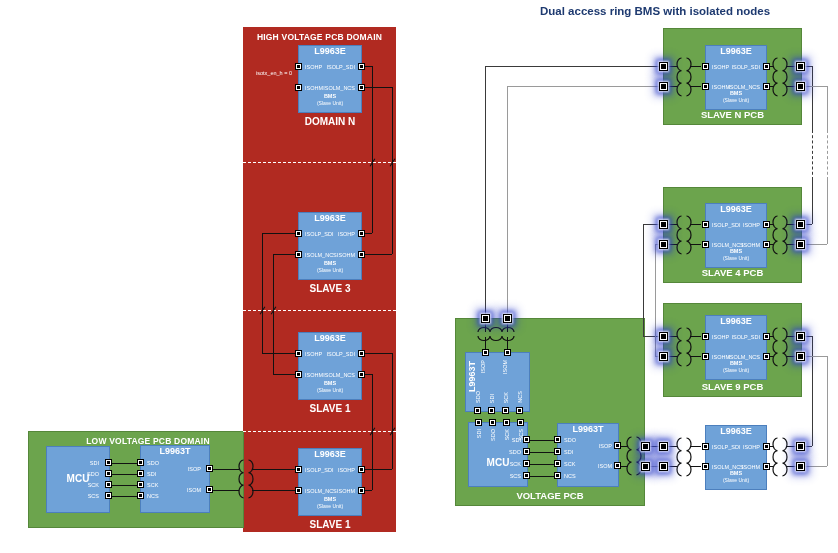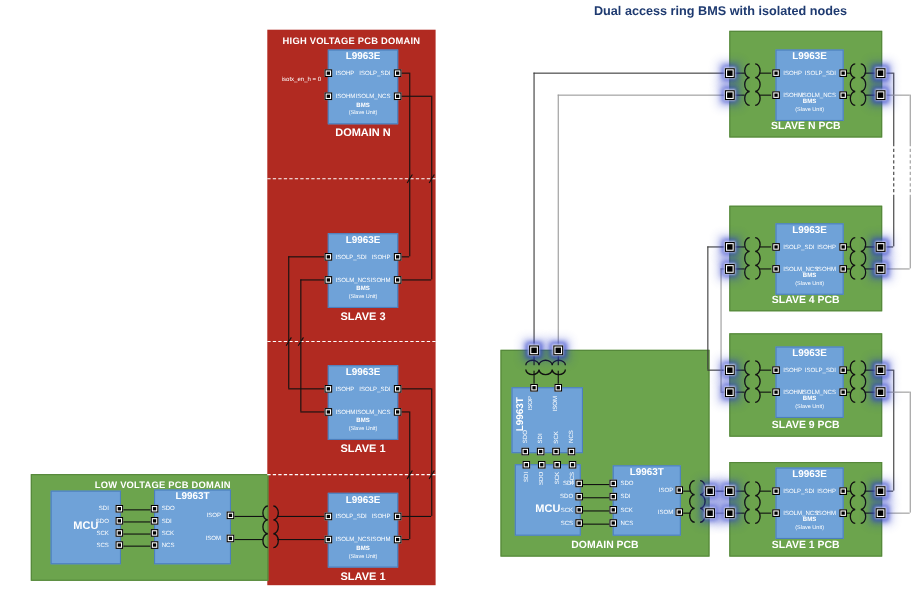--- a/index.html
+++ b/index.html
@@ -211,21 +211,21 @@
   <div class="w wv wd" style="left:812px;top:336px;height:110px"></div>
   <div class="w wh wd" style="left:805px;top:446px;width:7px"></div>
   <div class="w wh wg" style="left:805px;top:356px;width:22px"></div>
   <div class="w wv wg" style="left:827px;top:356px;height:110px"></div>
   <div class="w wh wg" style="left:805px;top:466px;width:22px"></div>
 
   <div class="w wh wd" style="left:650px;top:446px;width:9px"></div>
   <div class="w wh wg" style="left:650px;top:466px;width:9px"></div>
 
   <div class="dom green" style="left:455px;top:318px;width:190px;height:188px">
-    <div class="pcblab">DOMAIN PCB</div>
+    <div class="pcblab">VOLTAGE PCB</div>
   </div>
 
   <span class="term" style="left:481px;top:314px"></span>
   <span class="term" style="left:503px;top:314px"></span>
   <div class="w wv" style="left:485px;top:323px;height:9px"></div>
   <div class="w wv" style="left:507px;top:323px;height:9px"></div>
   <svg class="coil" width="40" height="18" viewBox="0 0 40 18" style="left:476px;top:325px">
     <path d="M2 7 a6 4.5 0 0 1 12 0 a6 4.5 0 0 1 12 0 a6 4.5 0 0 1 12 0" fill="none" stroke="#111" stroke-width="1.2"></path>
     <path d="M2 11 a6 4.5 0 0 0 12 0 a6 4.5 0 0 0 12 0 a6 4.5 0 0 0 12 0" fill="none" stroke="#111" stroke-width="1.2"></path>
   </svg>
@@ -404,23 +404,20 @@
   <div class="w wh" style="left:770px;top:356px;width:3px"></div>
   <svg class="coil" width="16" height="44" viewBox="0 0 16 44" style="left:772px;top:325px">
     <path d="M5.5 3 a4.5 6.3 0 0 0 0 12.6 a4.5 6.3 0 0 0 0 12.6 a4.5 6.3 0 0 0 0 12.6" fill="none" stroke="#111" stroke-width="1.2"></path>
     <path d="M10.5 3 a4.5 6.3 0 0 1 0 12.6 a4.5 6.3 0 0 1 0 12.6 a4.5 6.3 0 0 1 0 12.6" fill="none" stroke="#111" stroke-width="1.2"></path>
   </svg>
   <div class="w wh" style="left:786px;top:336px;width:10px"></div>
   <div class="w wh" style="left:786px;top:356px;width:10px"></div>
   <span class="term" style="left:796px;top:332px"></span>
   <span class="term" style="left:796px;top:352px"></span>
 
-  <div class="dom green" style="left:663px;top:420px;width:139px;height:86px">
-    <div class="pcblab">SLAVE 1 PCB</div>
-  </div>
   <div class="chip" style="left:705px;top:425px;width:62px;height:65px">
     <div class="clab">L9963E</div>
     <span class="pad" style="left:-4px;top:17px"></span>
     <span class="pad" style="left:-4px;top:37px"></span>
     <span class="pad" style="left:57px;top:17px"></span>
     <span class="pad" style="left:57px;top:37px"></span>
     <span class="pl" style="left:6px;top:18px">ISOLP_SDI</span>
     <span class="pl" style="left:6px;top:38px">ISOLM_NCS</span>
     <span class="pl r" style="right:6px;top:18px">ISOHP</span>
     <span class="pl r" style="right:6px;top:38px">ISOHM</span>

